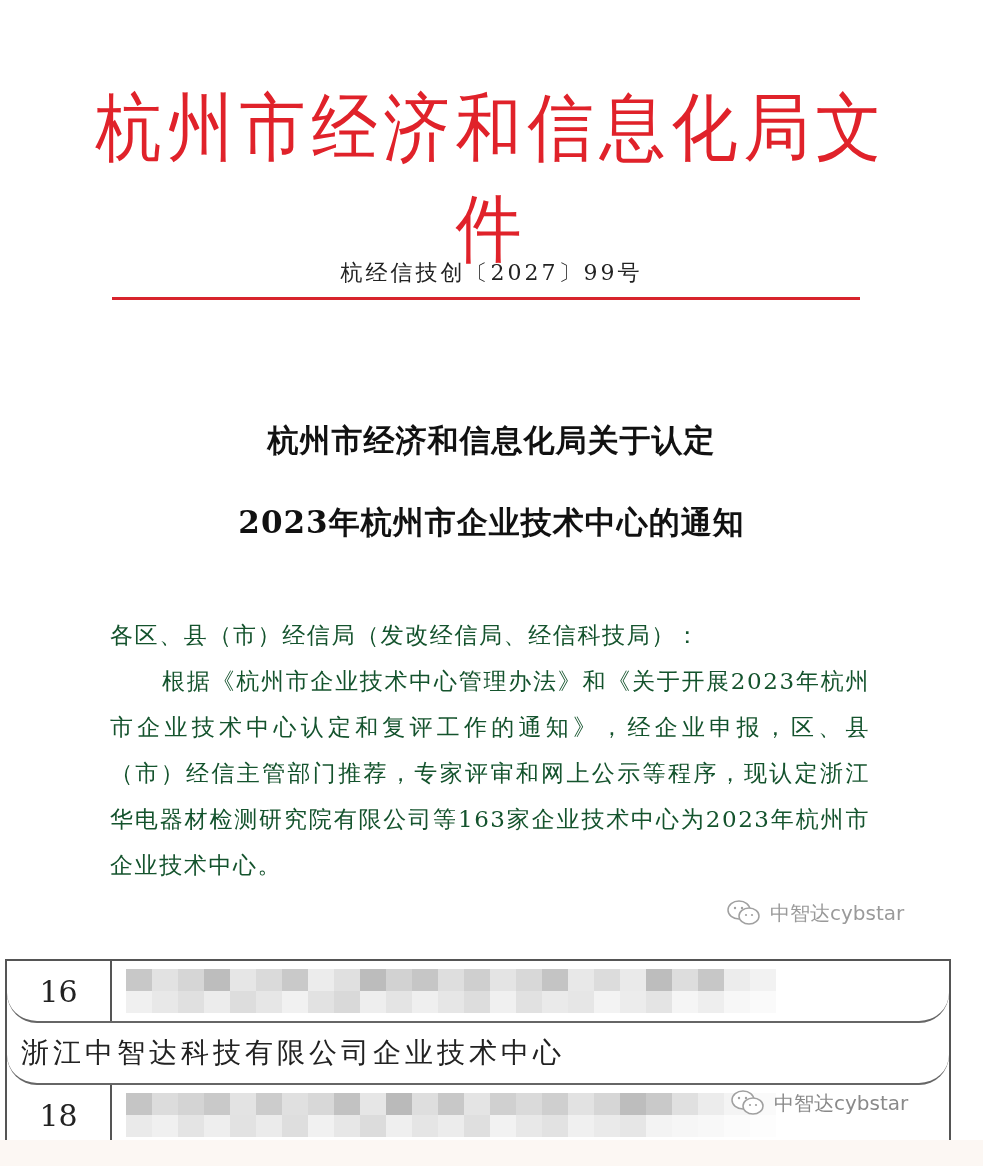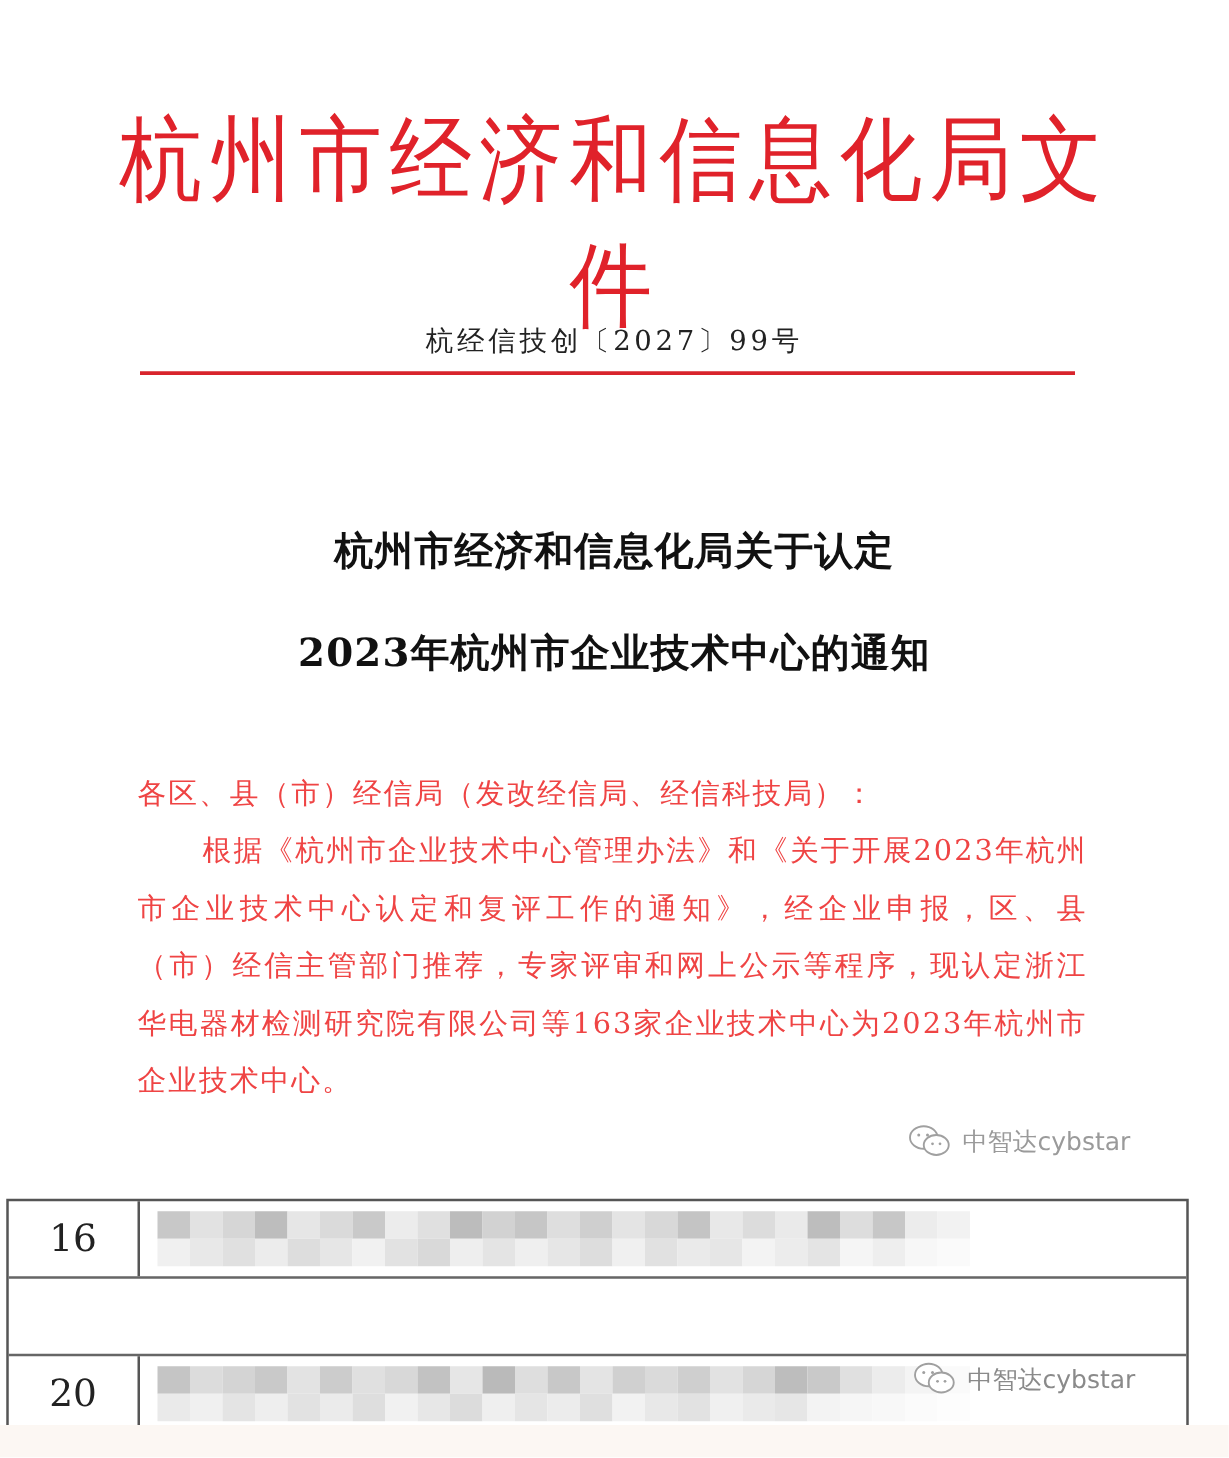--- a/index.html
+++ b/index.html
@@ -21,36 +21,36 @@
   .redline {
     left: 112px; top: 297px; width: 748px; height: 3px; background: #d8242c;
   }
   .title {
     left: 0; width: 983px; text-align: center; font-weight: bold;
     font-size: 31px; letter-spacing: 1px; color: #111;
   }
   .t1 { top: 420px; }
   .t2 { top: 502px; }
   .bodytext {
-    left: 110px; width: 760px; font-size: 23px; line-height: 46px; letter-spacing: 1.6px; color: #ef4444;
+    left: 110px; width: 760px; font-size: 23px; line-height: 46px; letter-spacing: 1.6px; color: #14532d;
   }
   .salutation { top: 612px; }
   .para { top: 658px; text-indent: 52px; text-align: justify; }
   .watermark {
     display: flex; align-items: center; gap: 6px;
     font-family: "DejaVu Sans", "Liberation Sans", sans-serif; color: #9a9a9a; font-size: 20px;
   }
   .wm1 { left: 724px; top: 898px; }
   .wm2 { left: 728px; top: 1088px; }
   .wm-icon { width: 40px; height: 30px; }
   .table {
     left: 5px; top: 959px; width: 942px; border: 2px solid #555; border-bottom-width: 3px;
     background: #fff;
   }
-  .row { display: flex; height: 60px; border-bottom: 2px solid #666; }
+  .row { display: flex; height: 60px; border-bottom: 2px solid #666; border-radius: 30px; }
   .row:last-child { border-bottom: none; }
   .cell-no {
     width: 103px; border-right: 2px solid #555; display: flex; align-items: center; justify-content: center;
     font-size: 30px; font-family: "DejaVu Serif", "Liberation Serif", serif; color: #222;
   }
   .cell-name {
     flex: 1; display: flex; align-items: center; padding-left: 14px; font-size: 28px; letter-spacing: 4px; color: #222;
   }
   .mosaic { display: flex; flex-direction: column; height: 44px; width: 650px; }
   .mosaic .mrow { display: flex; height: 50%; }
@@ -138,23 +138,24 @@
             <div class="tile" style="background:#e4e4e4"></div>
             <div class="tile" style="background:#f5f5f5"></div>
             <div class="tile" style="background:#eeeeee"></div>
             <div class="tile" style="background:#f7f7f7"></div>
             <div class="tile" style="background:#fafafa"></div>
         </div>
       </div>
     </div>
   </div>
   <div class="row">
+    <div class="cell-name">浙江中智达科技有限公司企业技术中心</div>
   </div>
   <div class="row">
-    <div class="cell-no">20</div>
+    <div class="cell-no">18</div>
     <div class="cell-name">
       <div class="mosaic">
         <div class="mrow">
           <div class="tile" style="background:#c5c5c5"></div>
             <div class="tile" style="background:#dcdcdc"></div>
             <div class="tile" style="background:#d4d4d4"></div>
             <div class="tile" style="background:#c9c9c9"></div>
             <div class="tile" style="background:#e3e3e3"></div>
             <div class="tile" style="background:#cccccc"></div>
             <div class="tile" style="background:#e0e0e0"></div>

